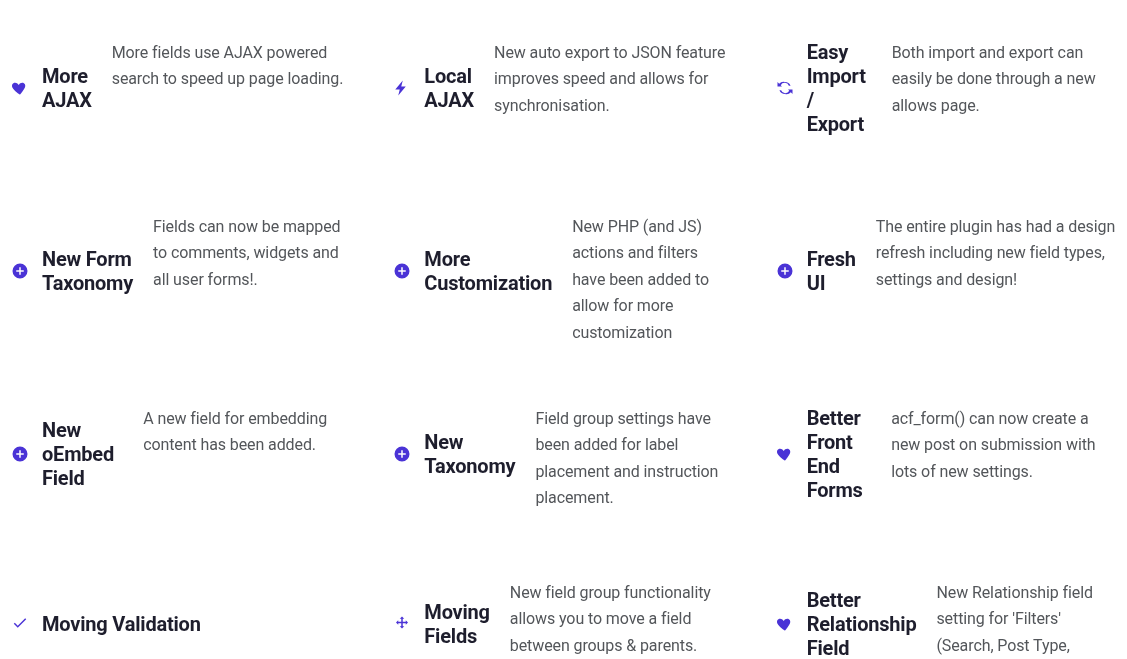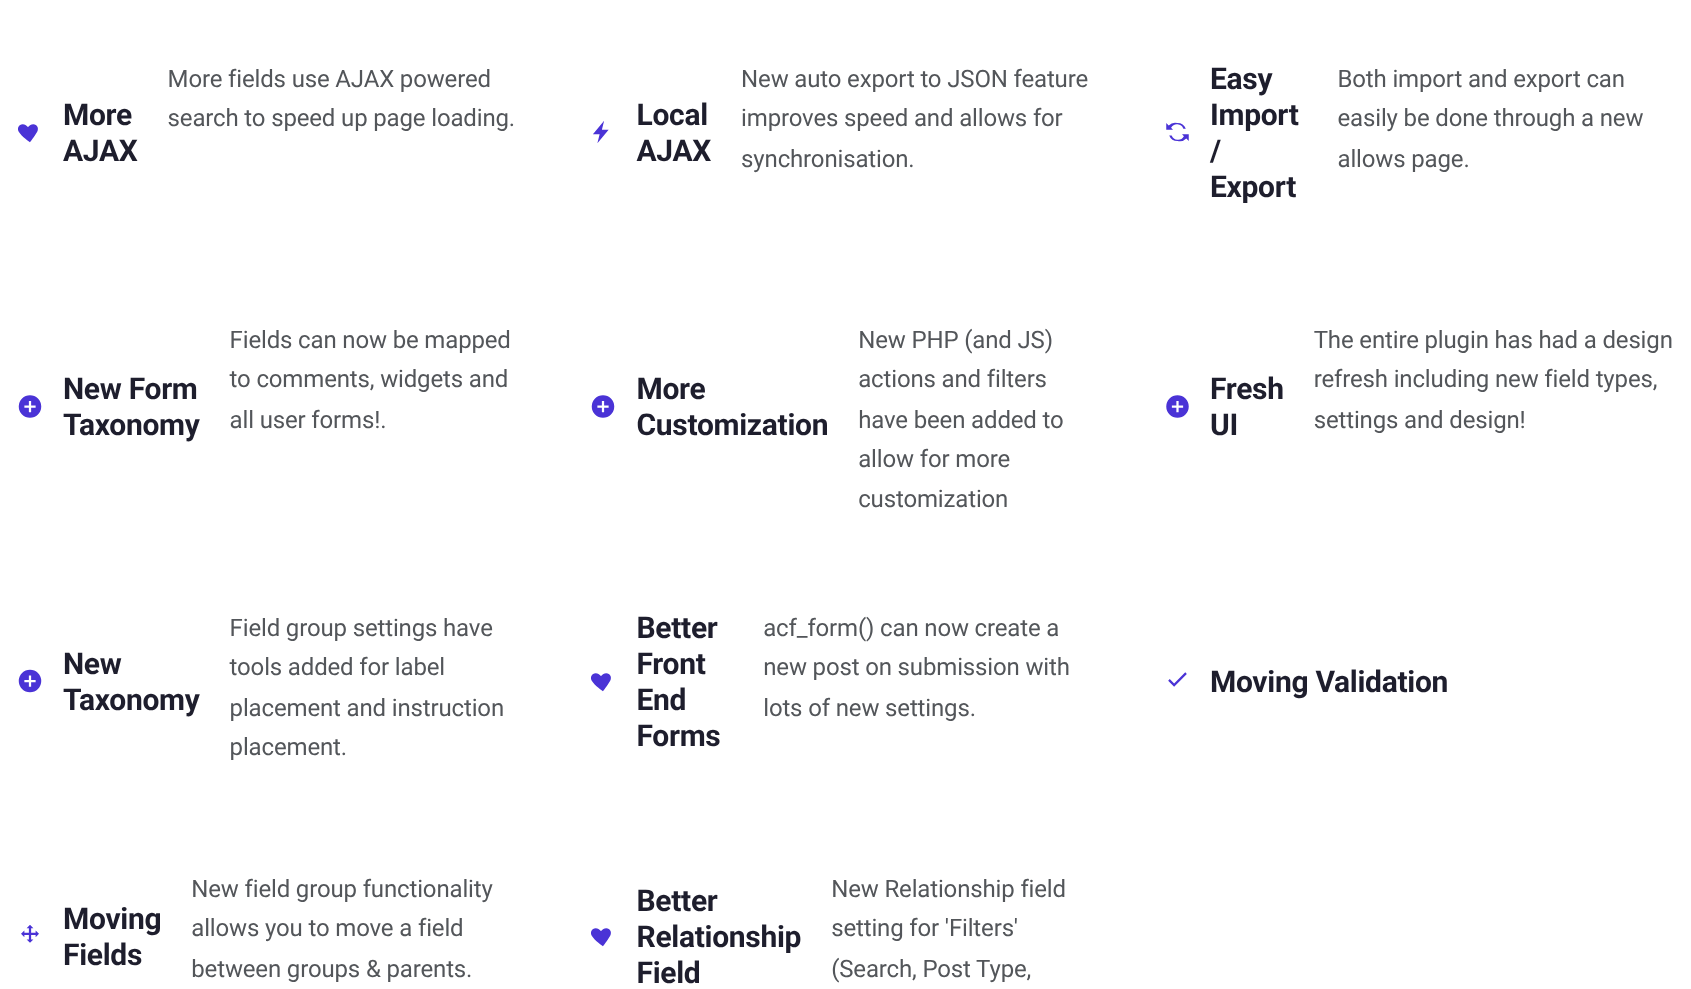--- a/index.html
+++ b/index.html
@@ -147,31 +147,42 @@
       <span class="icon">
           <svg>
             <use href="#ico-plus"></use>
           </svg>
         </span>
       <span class="feature-title">Fresh UI</span>
     </div>
     <p class="feature-desc">The entire plugin has had a design refresh including new field types, settings and design!</p>
   </div>
 
+  <div class="feature">
+    <div class="feature-heading">
+      <span class="icon">
+          <svg>
+            <use href="#ico-plus"></use>
+          </svg>
+        </span>
+      <span class="feature-title">New oEmbed Field</span>
+    </div>
+    <p class="feature-desc">A new field for embedding content has been added.</p>
+  </div>
 
   <div class="feature">
     <div class="feature-heading">
       <span class="icon">
           <svg>
             <use href="#ico-plus"></use>
           </svg>
         </span>
       <span class="feature-title">New Taxonomy</span>
     </div>
-    <p class="feature-desc">Field group settings have tools added for label placement and instruction placement.</p>
+    <p class="feature-desc">Field group settings have been added for label placement and instruction placement.</p>
   </div>
 
   <div class="feature">
     <div class="feature-heading">
       <span class="icon">
           <svg>
             <use href="#ico-heart"></use>
           </svg>
         </span>
       <span class="feature-title">Better Front End Forms</span>

